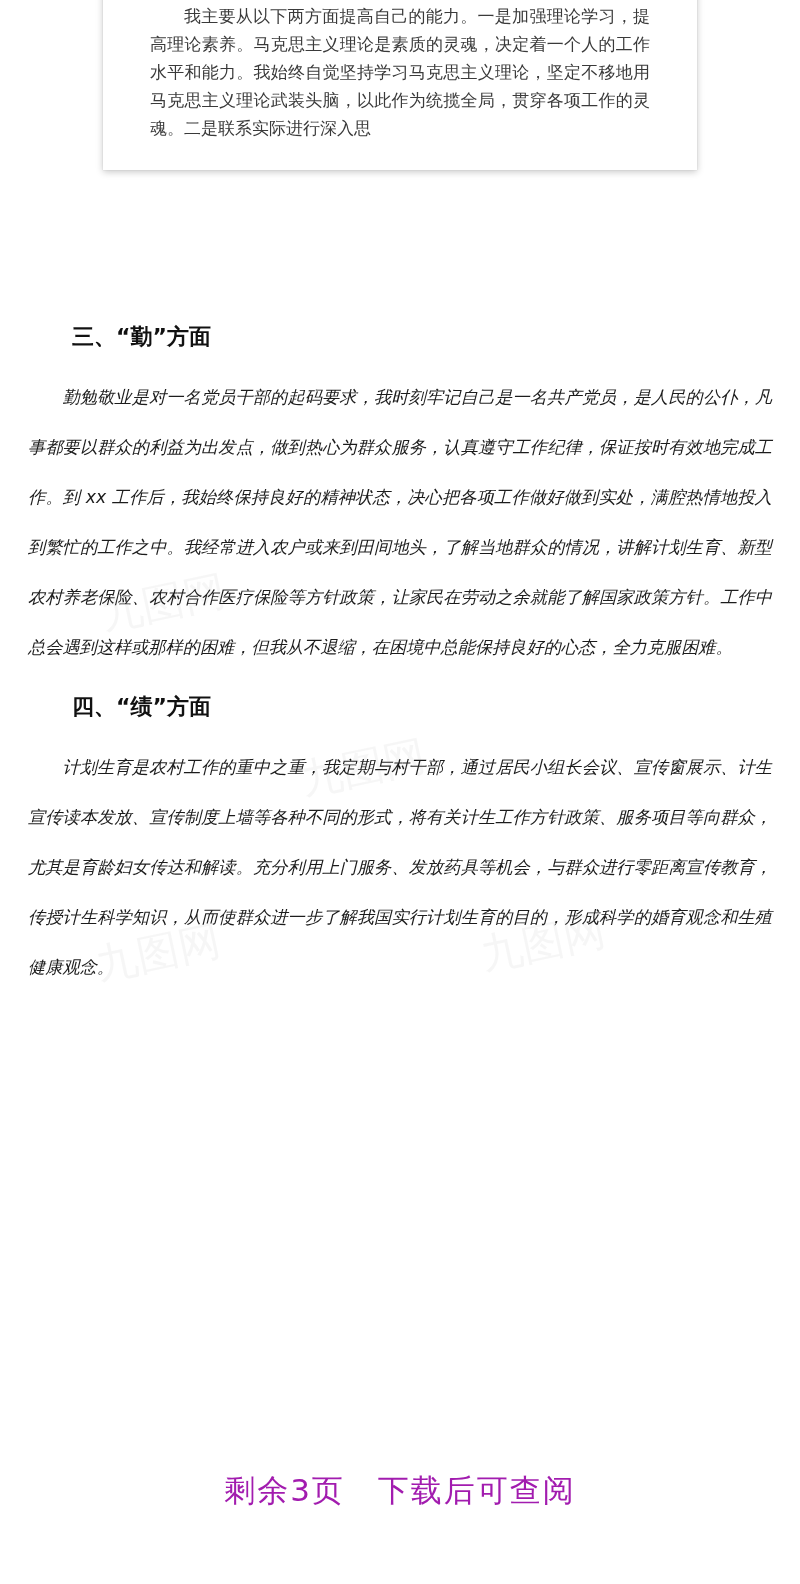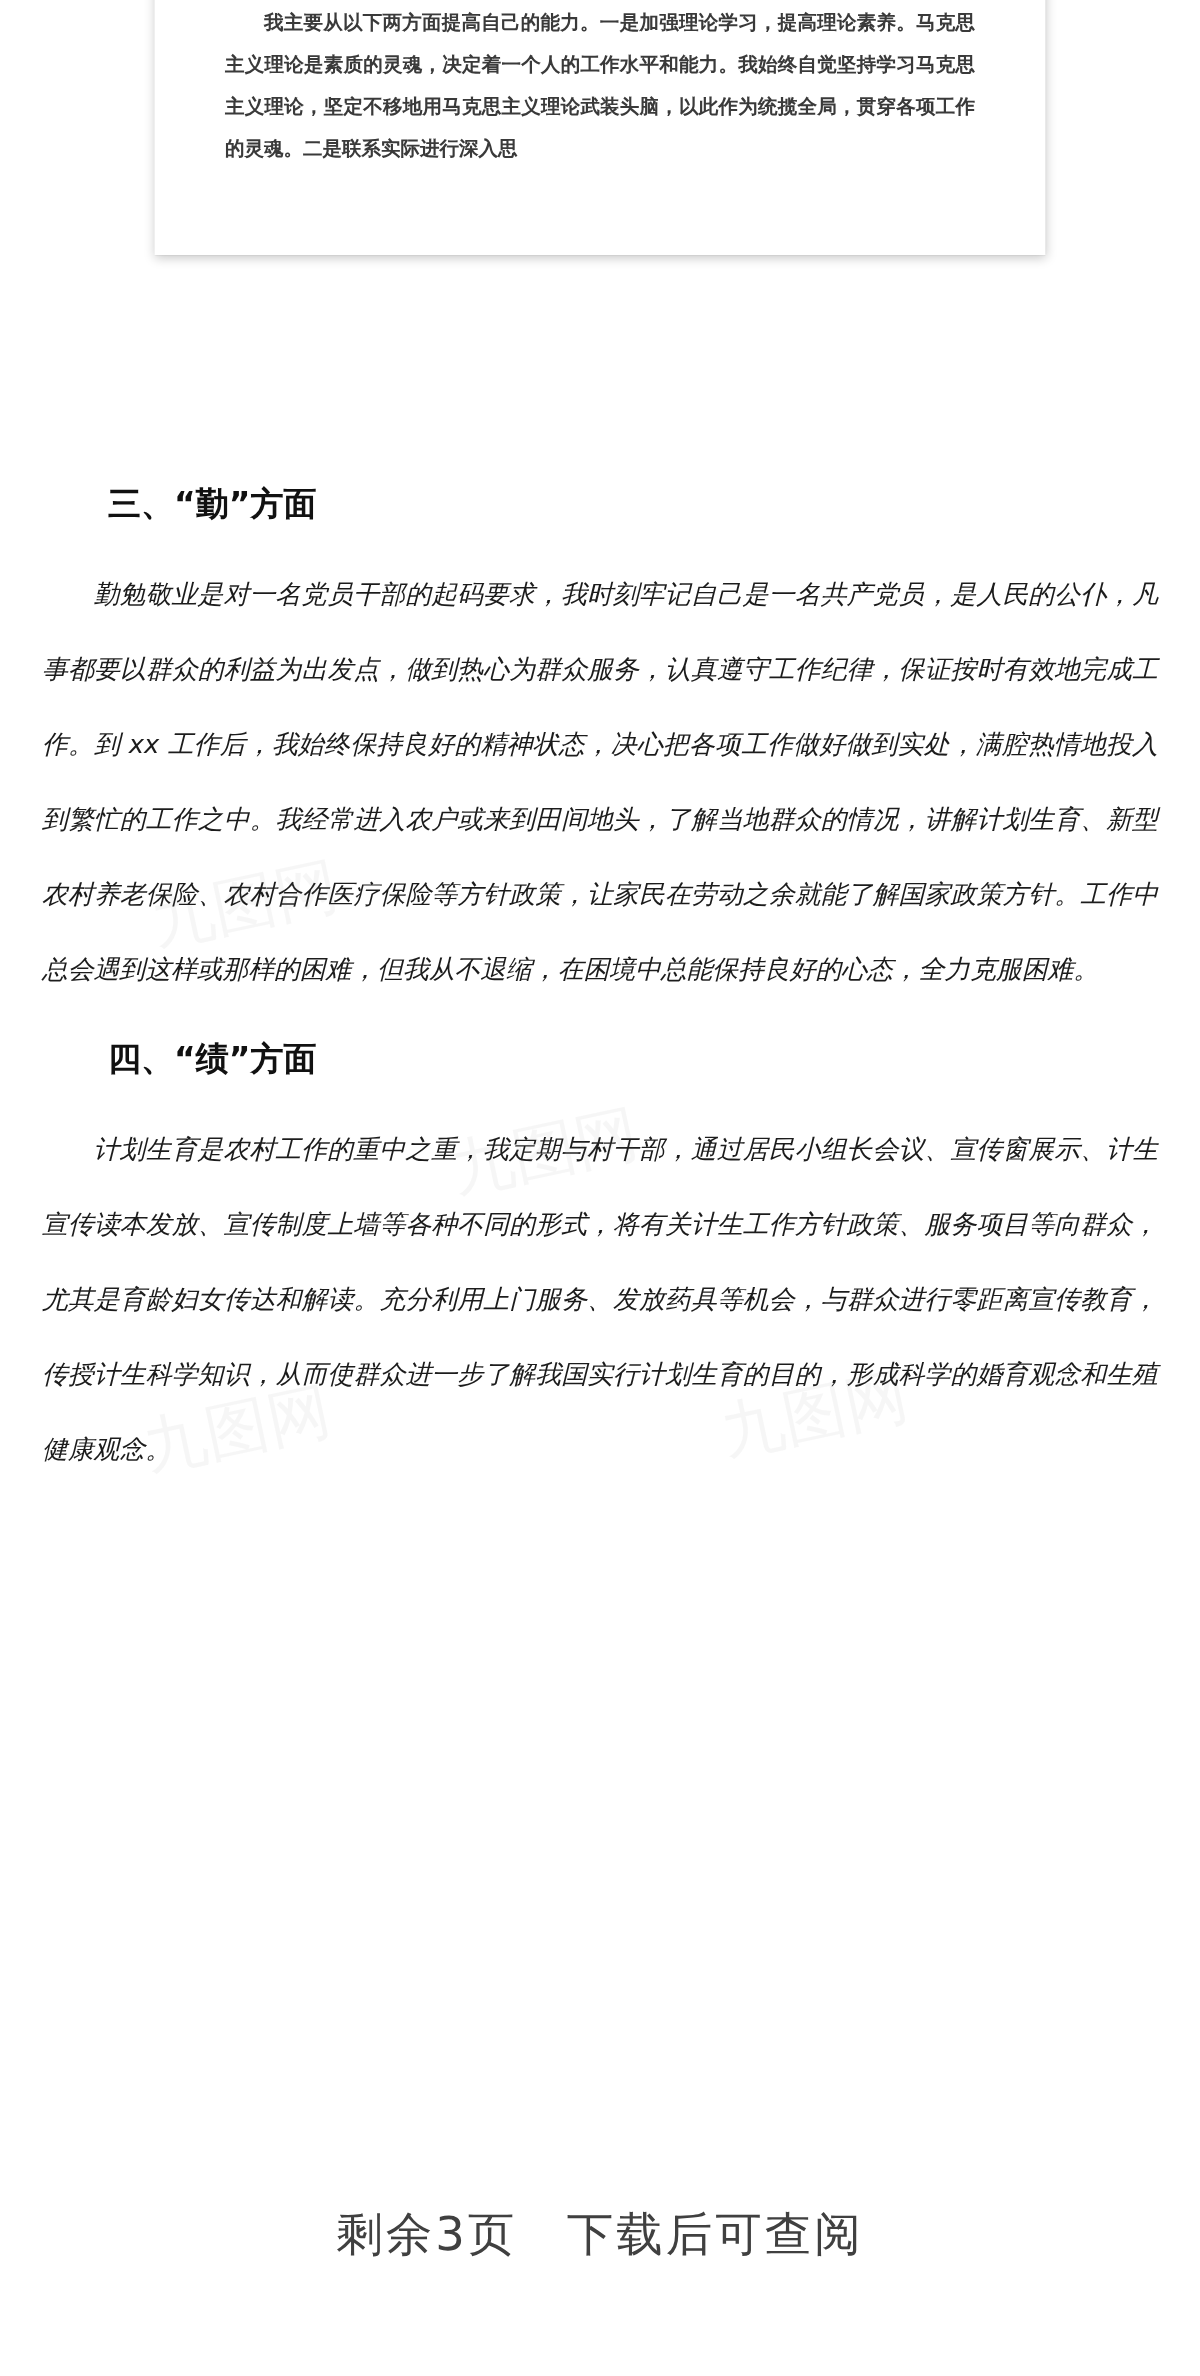--- a/index.html
+++ b/index.html
@@ -22,26 +22,25 @@
     left: 103px;
     width: 594px;
     height: 192px;
     background: #ffffff;
     box-sizing: border-box;
     padding: 24px 47px 0 47px;
     box-shadow: 0 2px 7px rgba(0,0,0,0.22), 0 0 1px rgba(0,0,0,0.18);
   }
   .prev-page-card p {
     margin: 0;
-    font-size: 13px;
+    font-size: 17px;
     line-height: 28px;
     color: #3a3a3a;
     text-align: justify;
     text-indent: 2em;
-    font-weight: bold;
   }
 
   
   .doc-body {
     position: absolute;
     top: 312px;
     left: 28px;
     right: 28px;
     color: #1a1a1a;
   }
@@ -64,21 +63,21 @@
 
   
   .footer-notice {
     position: absolute;
     top: 1468px;
     left: 0;
     width: 800px;
     text-align: center;
     font-size: 31px;
     line-height: 44px;
-    color: #404040;
+    color: #a21caf;
     letter-spacing: 2px;
   }
 
   
   .wm {
     position: absolute;
     font-size: 42px;
     color: #777777;
     opacity: 0.06;
     transform: rotate(-12deg);

